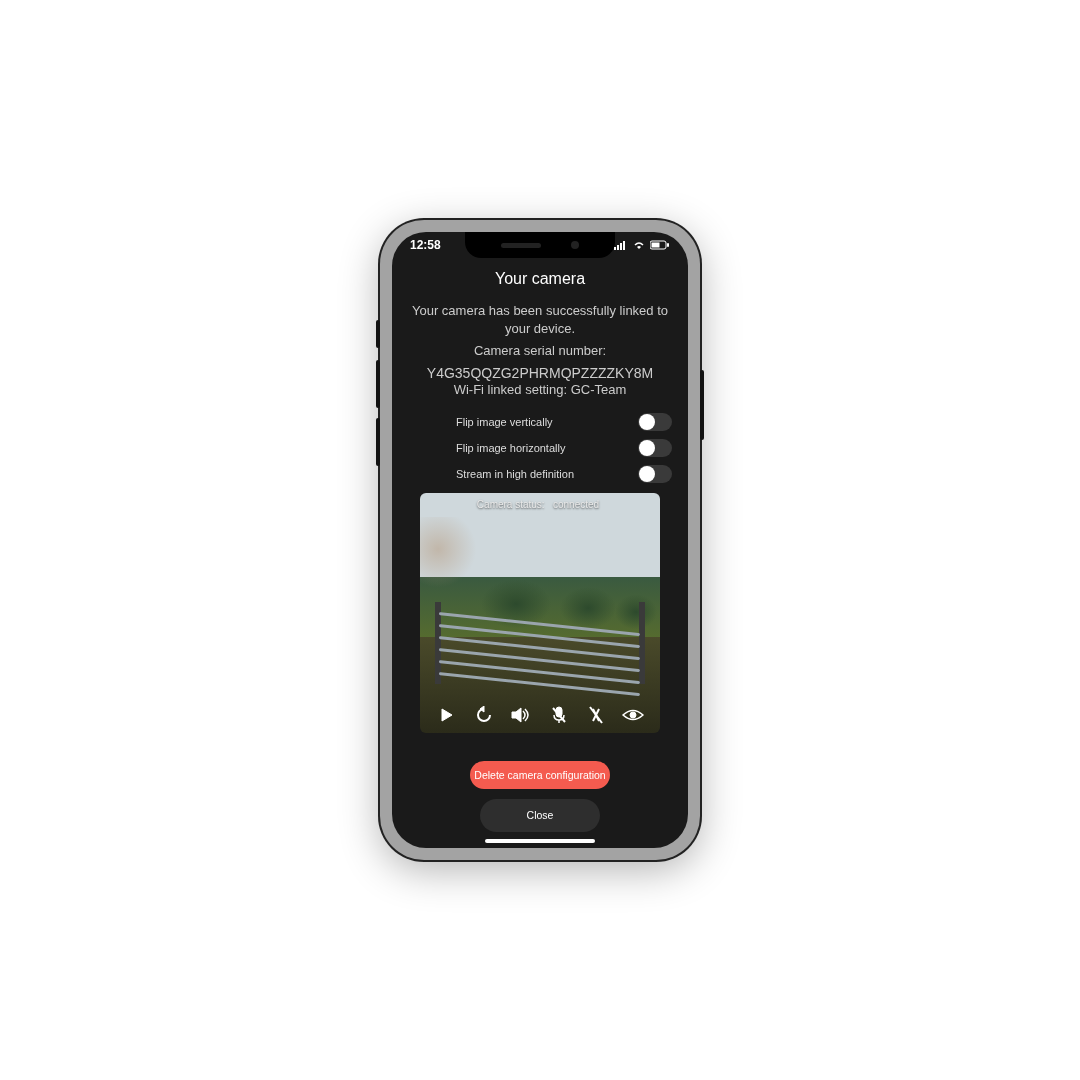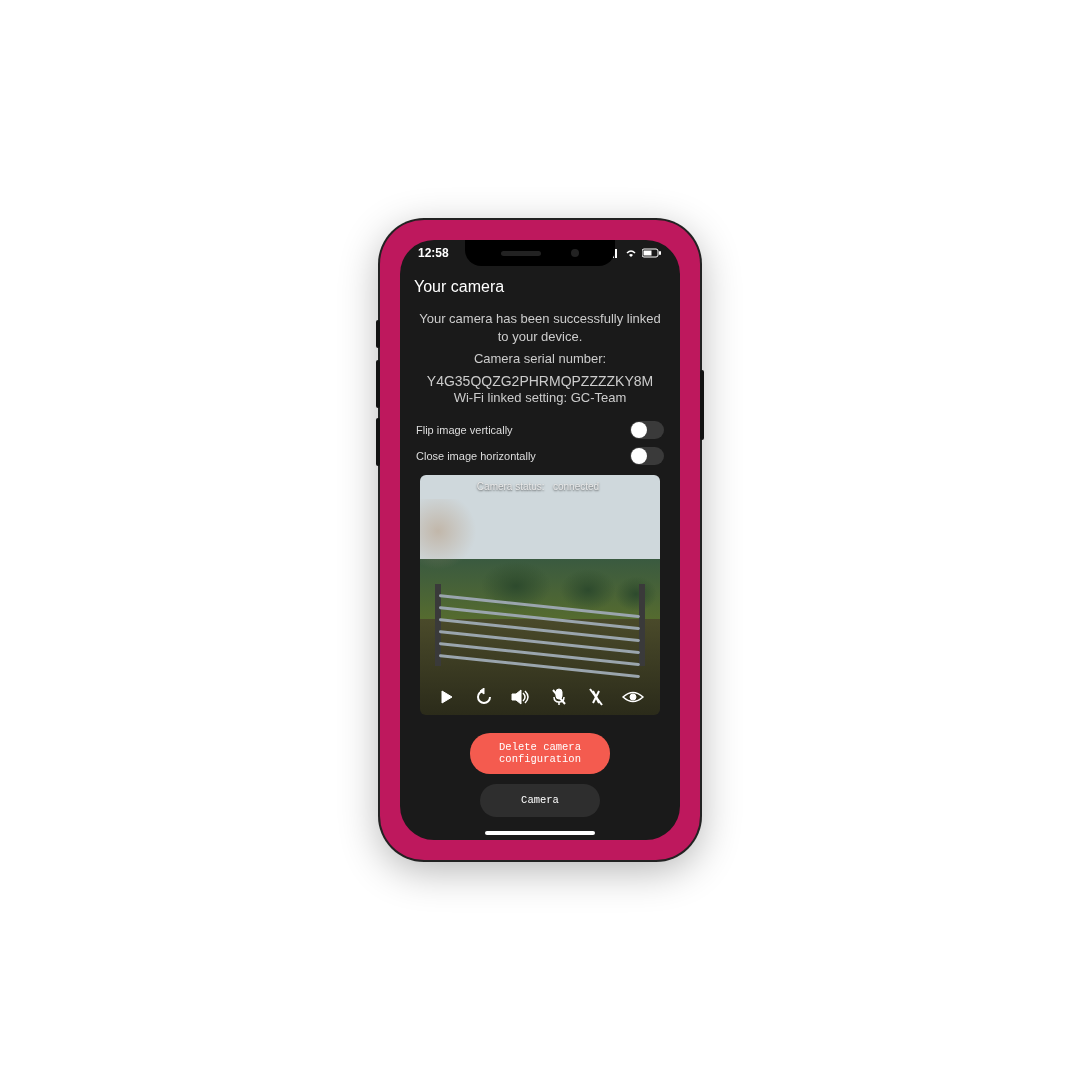--- a/index.html
+++ b/index.html
@@ -8,23 +8,23 @@
     height: 1080px;
     background: #fff;
     display: flex;
     align-items: center;
     justify-content: center;
     font-family: -apple-system, BlinkMacSystemFont, "Segoe UI", sans-serif;
   }
   .phone-frame {
     width: 320px;
     height: 640px;
-    background: #be185d;
+    background: #a3a3a3;
     border-radius: 44px;
-    padding: 20px;
+    padding: 12px;
     position: relative;
     box-shadow: 0 0 0 2px #222, 0 10px 40px rgba(0,0,0,0.3);
   }
   .phone-side-btn { position:absolute; background:#111; border-radius:2px; }
   .sb-left1 { left:-4px; top:100px; width:4px; height:28px; }
   .sb-left2 { left:-4px; top:140px; width:4px; height:48px; }
   .sb-left3 { left:-4px; top:198px; width:4px; height:48px; }
   .sb-right { right:-4px; top:150px; width:4px; height:70px; }
   .screen {
     width: 100%;
@@ -57,34 +57,35 @@
     padding: 0 18px;
     font-size: 12px;
     font-weight: 600;
     position: relative;
     z-index: 5;
   }
   .status-right { display:flex; align-items:center; gap:4px; }
   .status-right svg { display:block; }
   .content { padding: 4px 14px 0; }
   .title {
+    text-align: center;
     font-size: 16px;
     font-weight: 400;
     margin: 8px 0 14px;
     color:#fff;
   }
   .info-text {
     text-align: center;
     font-size: 13px;
     color: #ccc;
     line-height: 1.4;
     margin-bottom: 4px;
   }
   .serial { font-size:14px; color:#ccc; text-align:center; }
-  .settings { margin-top: 10px; }
+  .settings { margin-top: 10px; margin-left: 48px; }
   .setting-row {
     display: flex;
     align-items: center;
     justify-content: space-between;
     padding: 4px 2px;
     font-size: 11px;
     color: #ddd;
   }
   .toggle {
     width: 34px;
@@ -136,31 +137,30 @@
   }
   .controls {
     position:absolute; bottom:6px; left:0; right:0;
     display:flex; justify-content:space-around; align-items:center;
     padding: 0 8px;
   }
   .controls .ctrl { width:24px; height:24px; display:flex; align-items:center; justify-content:center; cursor:pointer; }
   .controls svg { fill:#fff; stroke:#fff; }
   .btn {
     display:block;
-    margin: 18px auto 0;
+    margin: 28px auto 0;
     width: 140px;
     padding: 8px 4px;
     border-radius: 20px;
     text-align:center;
     font-size: 10.5px;
     line-height:1.2;
     cursor:pointer;
     border:none;
     color:#fff;
-    font-family:Liberation Mono, monospace;
   }
   .btn-delete { background:#f45b4f; }
   .btn-close  { background:#2e2e2e; margin-top:10px; padding:10px 4px; width:120px; }
   .home-indicator {
     position:absolute; bottom:5px; left:50%;
     transform:translateX(-50%);
     width:110px; height:4px; background:#fff; border-radius:3px;
   }
 </style>
 </head>
@@ -211,21 +211,27 @@
       </p>
 
       <div class="settings">
         <div class="setting-row">
           <span>Flip image vertically</span>
           <div class="toggle">
               <div class="knob"></div>
             </div>
         </div>
         <div class="setting-row">
-          <span>Close image horizontally</span>
+          <span>Flip image horizontally</span>
+          <div class="toggle">
+              <div class="knob"></div>
+            </div>
+        </div>
+        <div class="setting-row">
+          <span>Stream in high definition</span>
           <div class="toggle">
               <div class="knob"></div>
             </div>
         </div>
       </div>
 
       <div class="preview">
         <div class="sky-tree"></div>
         <div class="trees"></div>
         <div class="gate">
@@ -280,18 +286,18 @@
           <div class="ctrl">
             <svg width="22" height="14" viewBox="0 0 22 14">
                 <path d="M1 7 Q11 -2 21 7 Q11 16 1 7 Z" fill="none" stroke="#fff" stroke-width="1.5"></path>
                 <circle cx="11" cy="7" r="3" fill="#fff"></circle>
               </svg>
           </div>
         </div>
       </div>
 
       <button class="btn btn-delete">Delete camera configuration</button>
-      <button class="btn btn-close">Camera</button>
+      <button class="btn btn-close">Close</button>
     </div>
 
     <div class="home-indicator"></div>
   </div>
 </div>
 
 </body></html>

